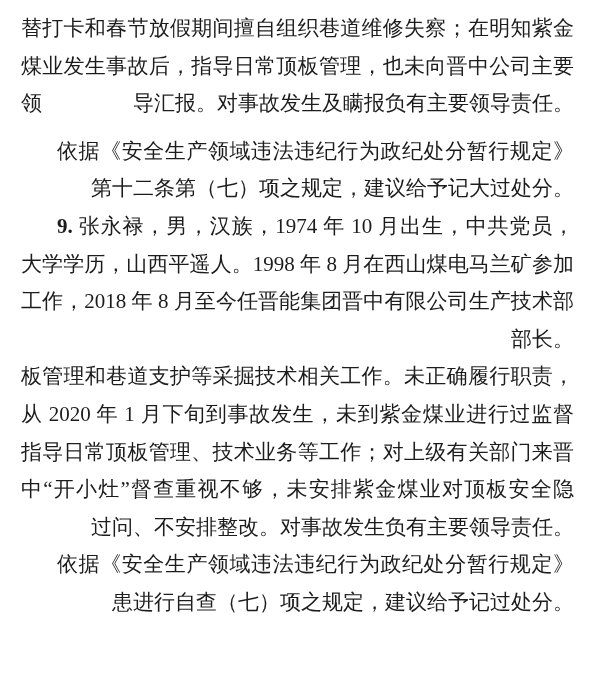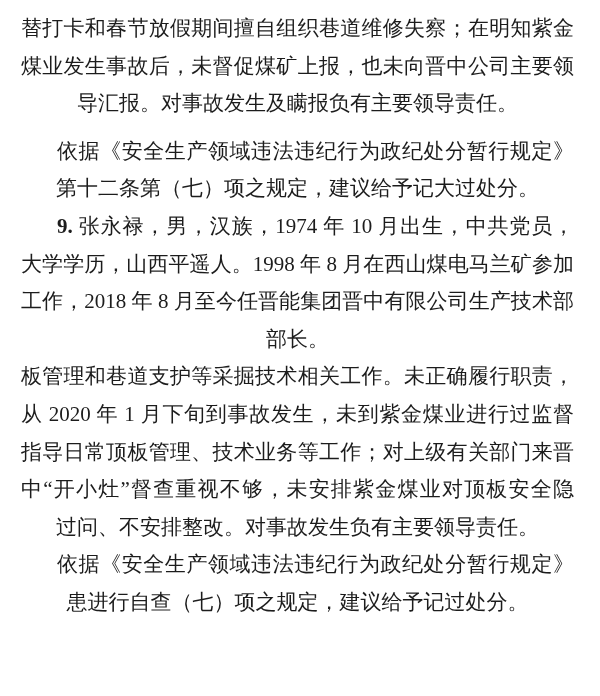--- a/index.html
+++ b/index.html
@@ -16,21 +16,21 @@
     box-sizing: border-box;
     padding: 10px 26px 0 21px;
     font-family: "Liberation Serif", "DejaVu Serif", serif;
     font-size: 21px;
     color: #1c1c1c;
   }
   .line {
     height: 37.6px;
     line-height: 37.6px;
     white-space: nowrap;
-    text-align: center;
+    text-align: right;
   }
   
   .full {
     white-space: normal;
     text-align: justify;
     text-align-last: justify;
   }
   
   .ind {
     text-indent: 36px;
@@ -42,21 +42,21 @@
   .num {
     font-weight: 700;
     font-family: "Liberation Serif", "DejaVu Serif", serif;
   }
 </style>
 </head>
 <body>
 
 <div class="page">
   <div class="line full">替打卡和春节放假期间擅自组织巷道维修失察；在明知紫金</div>
-  <div class="line full">煤业发生事故后，未督促煤矿上报，也未向晋中公司主要领</div>
+  <div class="line full">煤业发生事故后，指导日常顶板管理，也未向晋中公司主要领</div>
   <div class="line">导汇报。对事故发生及瞒报负有主要领导责任。</div>
 
   <div class="line full ind sp">依据《安全生产领域违法违纪行为政纪处分暂行规定》</div>
   <div class="line">第十二条第（七）项之规定，建议给予记大过处分。</div>
 
   <div class="line full ind"><span class="num">9.</span><span> 张永禄，男，汉族，1974 年 10 月出生，中共党员，</span></div>
   <div class="line full">大学学历，山西平遥人。1998 年 8 月在西山煤电马兰矿参加</div>
   <div class="line full">工作，2018 年 8 月至今任晋能集团晋中有限公司生产技术部</div>
   <div class="line">部长。</div>
 

